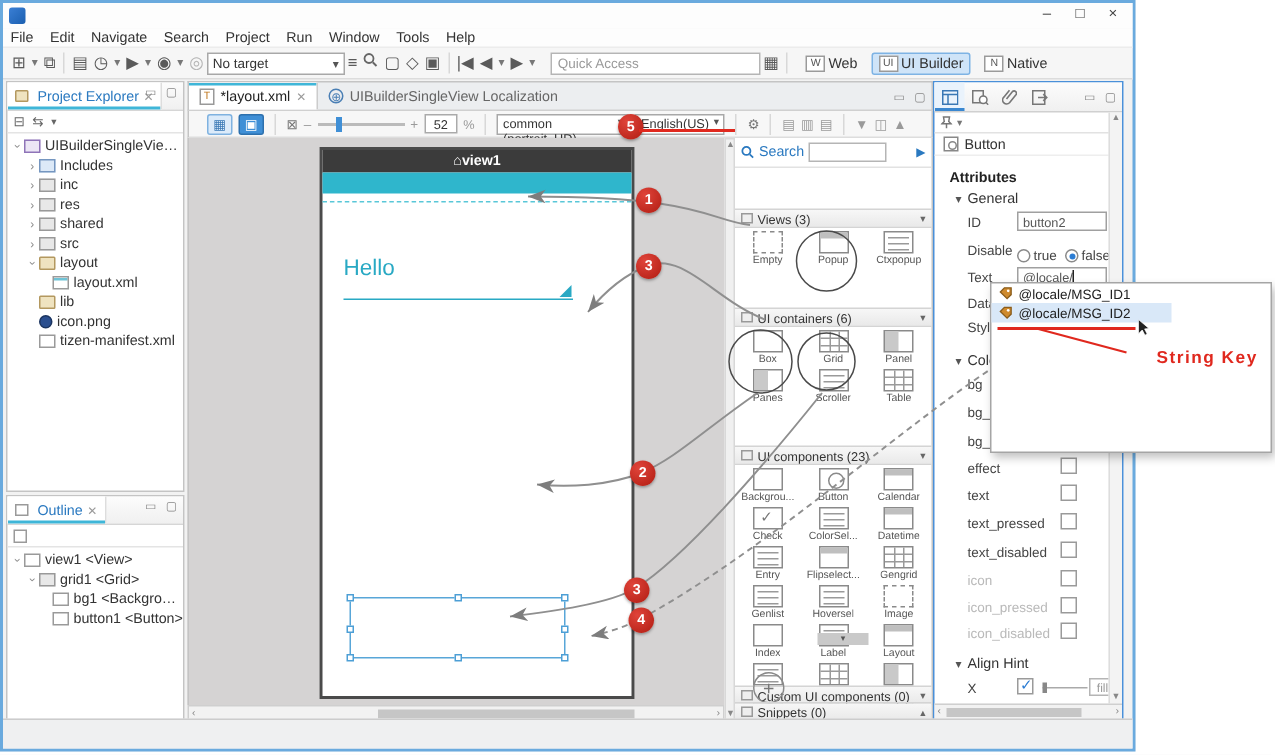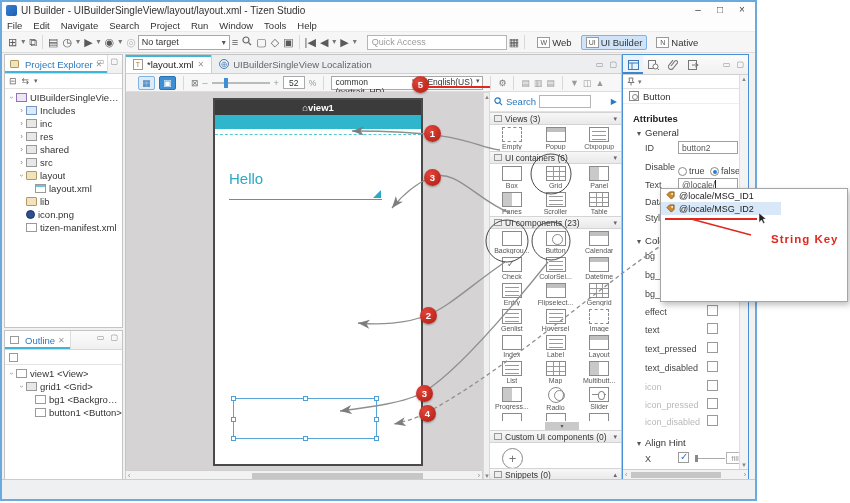--- a/index.html
+++ b/index.html
@@ -92,21 +92,21 @@
   .hthumb { position:absolute; left:126px; top:2px; width:171px; height:6px; background:#c6c6c6; }
   .sarr { position:absolute; top:0; font-size:7px; color:#888; line-height:9px; }
 
   
   .palscroll { position:absolute; left:481px; top:90px; width:7px; height:389px; background:#f0f0f0; border:1px solid #d8d8d8; font-size:6px; color:#888; text-align:center; }
   .palette { position:absolute; left:488px; top:90px; width:132px; height:389px; background:#fff; border-right:1px solid #c4c4c4; overflow:hidden; }
   .psearch { height:20px; display:flex; align-items:center; gap:3px; padding:0 4px; border-bottom:1px solid #e2e2e2; }
   .psearch .lbl { font-size:9.5px; color:#2a79c0; }
   .psearch input { width:52px; height:13px; border:1px solid #b5b5b5; font-size:8px; }
   .psearch .go { color:#2a79c0; font-size:8px; margin-left:auto; }
-  .sechdr { height:13px; background:linear-gradient(#f7f7f7,#e9e9e9); border-top:1px solid #d4d4d4; border-bottom:1px solid #d4d4d4; display:flex; align-items:center; gap:3px; padding:0 4px; }
+  .sechdr { height:13px; background:linear-gradient(#f7f7f7,#e9e9e9); border-top:1px solid #d4d4d4; border-bottom:1px solid #d4d4d4; display:flex; align-items:center; gap:3px; padding:0 4px;margin-top:27px; }
   .sechdr .si { width:8px; height:7px; border:1px solid #999; background:#eee; }
   .sechdr .sl { font-size:8.5px; color:#333; }
   .sechdr .sa { margin-left:auto; font-size:7px; color:#666; }
   .prow { display:flex; }
   .pcell { width:44px; height:26px; display:flex; flex-direction:column; align-items:center; padding-top:2px; }
   .wic { width:20px; height:15px; border:1px solid #8a8a8a; background:#fff; position:relative; }
   .wic.dash { border-style:dashed; }
   .wic.lines::before { content:""; position:absolute; left:2px; right:2px; top:3px; height:1px; background:#9a9a9a; box-shadow:0 4px 0 #9a9a9a, 0 8px 0 #9a9a9a; }
   .wic.grid::before { content:""; position:absolute; left:6px; top:0; bottom:0; width:1px; background:#9a9a9a; box-shadow:6px 0 0 #9a9a9a; }
   .wic.grid::after { content:""; position:absolute; top:4px; left:0; right:0; height:1px; background:#9a9a9a; box-shadow:0 5px 0 #9a9a9a; }
@@ -167,21 +167,20 @@
   .cursor { position:absolute; left:98px; top:24px; }
 </style>
 </head>
 <body>
 
 <div id="stage">
 <div class="window">
 
   <div class="titlebar">
     <span class="appicon"></span>
-    <span class="title-text">UI Builder - UIBuilderSingleView/layout/layout.xml - Tizen Studio</span>
     <div class="wincontrols">
       <span class="winbtn">–</span>
       <span class="winbtn">□</span>
       <span class="winbtn">×</span>
     </div>
   </div>
 
   <div class="menubar">
     <span>File</span>
     <span>Edit</span>

